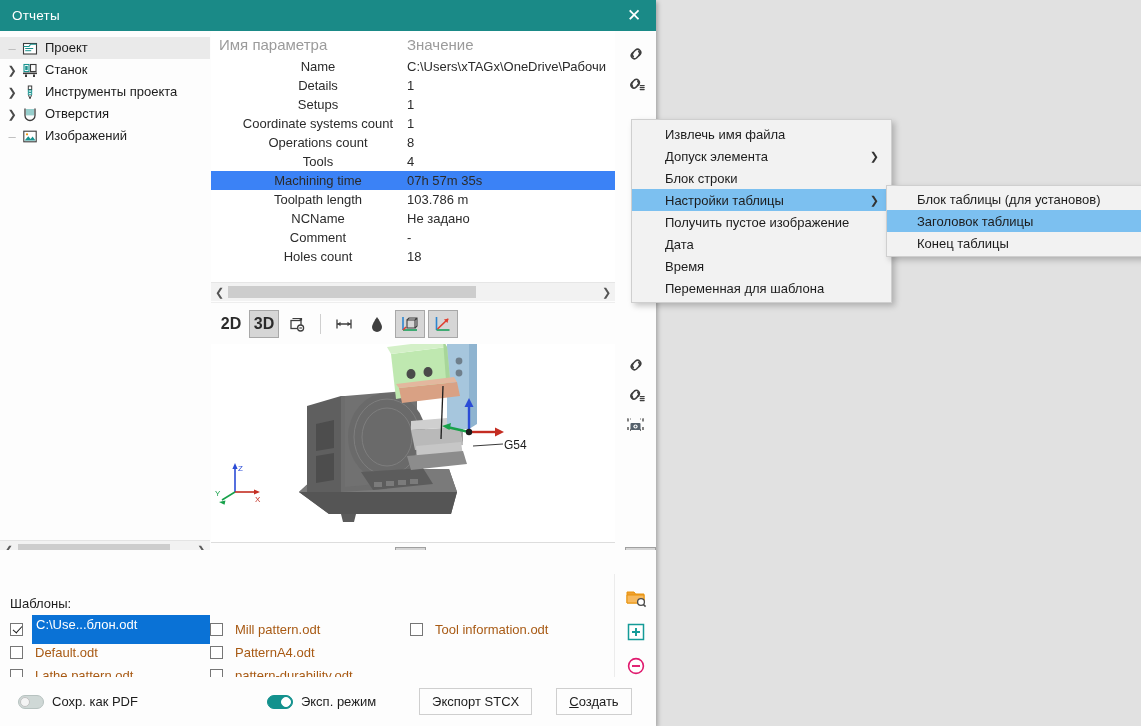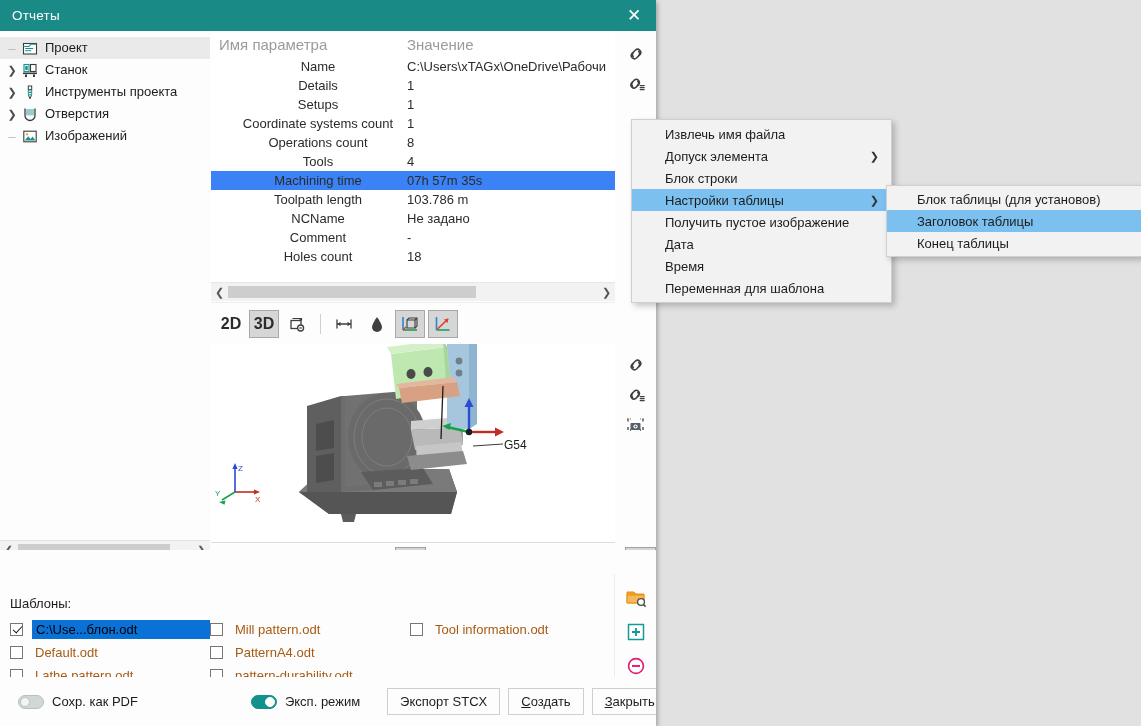--- a/index.html
+++ b/index.html
@@ -135,32 +135,32 @@
   }
   .cbx{
     width:13px;height:13px;border:1px solid #767676;background:#fff;flex:none;
     margin-right:9px;position:relative;box-sizing:border-box;
   }
   .cbx.ck::after{
     content:"";position:absolute;left:3.5px;top:0px;width:4px;height:8px;
     border:solid #1c1c1c;border-width:0 1.7px 1.7px 0;transform:rotate(42deg);
   }
   .tplname{color:#a85a14;white-space:nowrap;padding:1px 3px;}
-  .tplitem.sel .tplname{background:#0a72d6;color:#000000;padding:2px 6px 2px 4px;width:168px;}
+  .tplitem.sel .tplname{background:#0a72d6;color:#ffffff;padding:2px 6px 12px 4px;width:168px;}
   .tplrail{
     position:absolute;right:0;top:24px;width:41px;bottom:0;background:#fdfdfd;
     display:flex;flex-direction:column;align-items:center;gap:11px;padding-top:12px;
     border-left:1px solid #ececec;
   }
   .tplbtn{width:28px;height:26px;display:flex;align-items:center;justify-content:center;cursor:pointer;}
 
   
   .footer{
     position:absolute;left:0;right:0;bottom:0;height:49px;background:#fdfdfd;
-    display:flex;align-items:center;
+    display:flex;align-items:center;gap:16px;
   }
   .tog{
     position:relative;width:26px;height:14px;border-radius:7px;flex:none;cursor:pointer;
     background:#cfd8d6;border:1px solid #b7c2c0;box-sizing:border-box;
   }
   .tog .knob{
     position:absolute;top:1px;left:1px;width:10px;height:10px;border-radius:50%;
     background:#f4f4f4;border:1px solid #c2c2c2;box-sizing:border-box;
   }
   .tog.on{background:#13918d;border-color:#13918d;}

